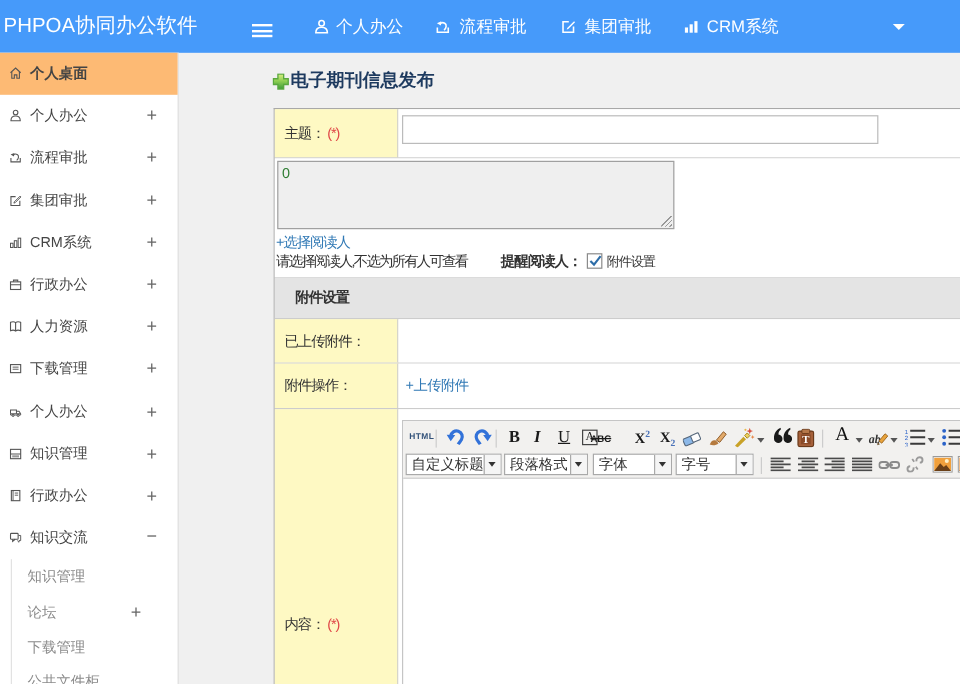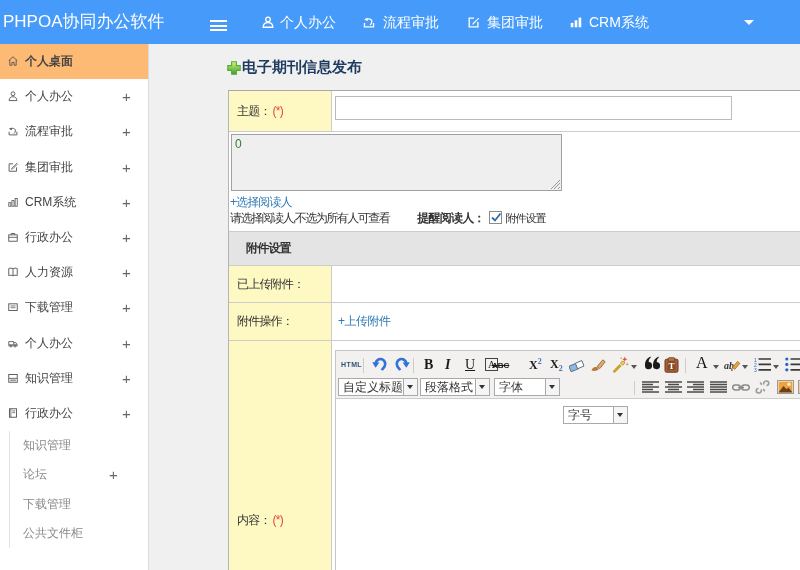--- a/index.html
+++ b/index.html
@@ -219,20 +219,31 @@
       <span class="ic">
         <svg viewBox="0 0 17 17">
           <rect x="3.5" y="2.5" width="10" height="12" fill="none" stroke="#555" stroke-width="1.3"></rect>
           <path d="M5.5 2.5 V14.5" stroke="#555" stroke-width="1.1"></path>
           <path d="M7.5 5.5 H11.5 M7.5 8 H11.5" stroke="#555" stroke-width="1.1"></path>
         </svg>
       </span>
       <span class="txt">行政办公</span>
       <span class="plus">+</span>
     </div>
+  <div class="mi">
+      <span class="ic">
+        <svg viewBox="0 0 17 17">
+          <rect x="2.5" y="3.5" width="9" height="7" rx="1" fill="none" stroke="#555" stroke-width="1.3"></rect>
+          <path d="M5 10.5 V13 L8 10.5" fill="none" stroke="#555" stroke-width="1.3"></path>
+          <path d="M12 6 H14.5 V12 H12.5 L12.5 14 L10.5 12" fill="none" stroke="#555" stroke-width="1.1"></path>
+        </svg>
+      </span>
+      <span class="txt">知识交流</span>
+      <span class="plus" style="top:-1px">−</span>
+    </div>
   <div id="submenu">
     <div class="smi">
         <span class="txt">知识管理</span>
       </div>
     <div class="smi">
         <span class="txt">论坛</span>
         <span class="plus">+</span>
       </div>
     <div class="smi">
         <span class="txt">下载管理</span>
@@ -377,21 +388,21 @@
                 <circle cx="1.8" cy="2" r="1.6" fill="#2a62c8"></circle>
                 <circle cx="1.8" cy="7.4" r="1.6" fill="#2a62c8"></circle>
                 <circle cx="1.8" cy="12.8" r="1.6" fill="#2a62c8"></circle>
                 <path d="M5.5 2 H18 M5.5 7.4 H18 M5.5 12.8 H18" stroke="#3a3a3a" stroke-width="1.7"></path>
               </svg>
             </span>
 
           <span class="dd" style="left:2px;width:74px;">自定义标题<span class="dc"></span></span>
           <span class="dd" style="left:84px;width:64px;">段落格式<span class="dc"></span></span>
           <span class="dd" style="left:158px;width:60px;">字体<span class="dc"></span></span>
-          <span class="dd" style="left:227px;width:59px;margin-top:28px;">字号<span class="dc"></span></span>
+          <span class="dd" style="left:227px;width:59px;">字号<span class="dc"></span></span>
           <span class="sep" style="left:298px;top:30px;height:14px"></span>
           <span class="tsvg" style="left:306px;top:30px">
               <svg width="17" height="12" viewBox="0 0 17 12">
                 <path d="M0 1 H17 M0 3.5 H11 M0 6 H17 M0 8.5 H11 M0 11 H17" stroke="#4a4a4a" stroke-width="1.4"></path>
               </svg>
             </span>
           <span class="tsvg" style="left:329px;top:30px">
               <svg width="17" height="12" viewBox="0 0 17 12">
                 <path d="M0 1 H17 M3 3.5 H14 M0 6 H17 M3 8.5 H14 M0 11 H17" stroke="#4a4a4a" stroke-width="1.4"></path>
               </svg>

